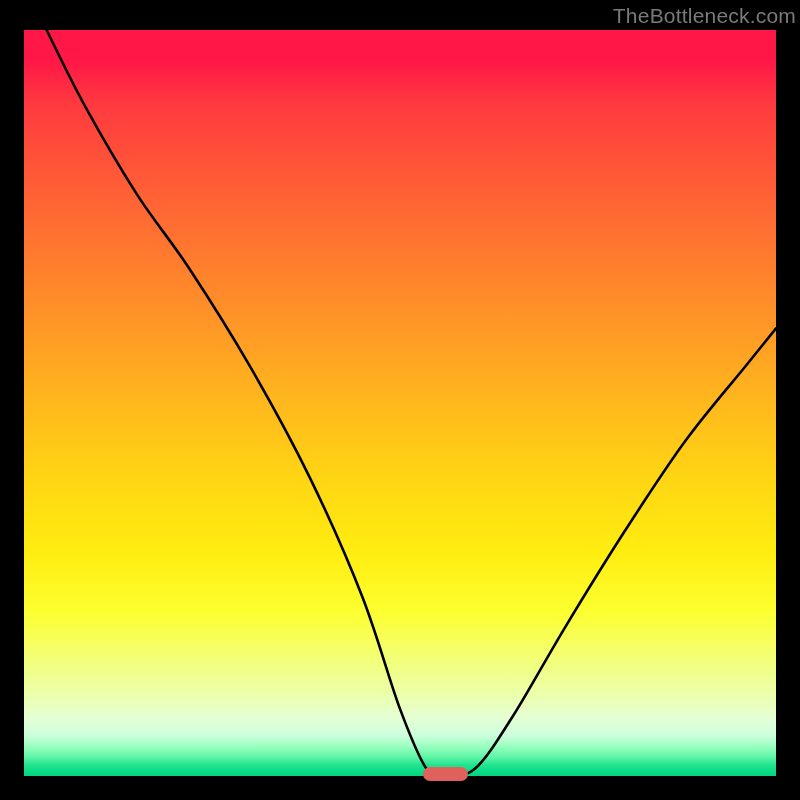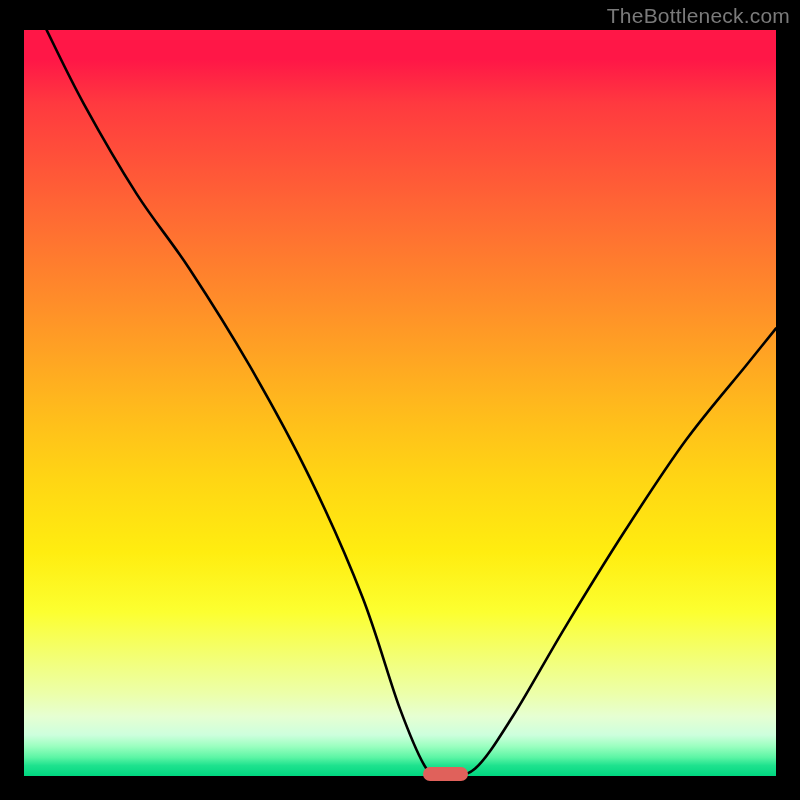--- a/index.html
+++ b/index.html
@@ -15,21 +15,21 @@
     position: absolute;
     left: 0;
     top: 0;
     width: 800px;
     height: 800px;
     background: #000;
   }
   .watermark {
     position: absolute;
     top: 4px;
-    right: 10px;
+    right: 4px;
     color: #7a7a7a;
     font-size: 21px;
     font-weight: 500;
     letter-spacing: 0.2px;
     z-index: 20;
   }
   .plot {
     position: absolute;
     left: 24px;
     top: 30px;

